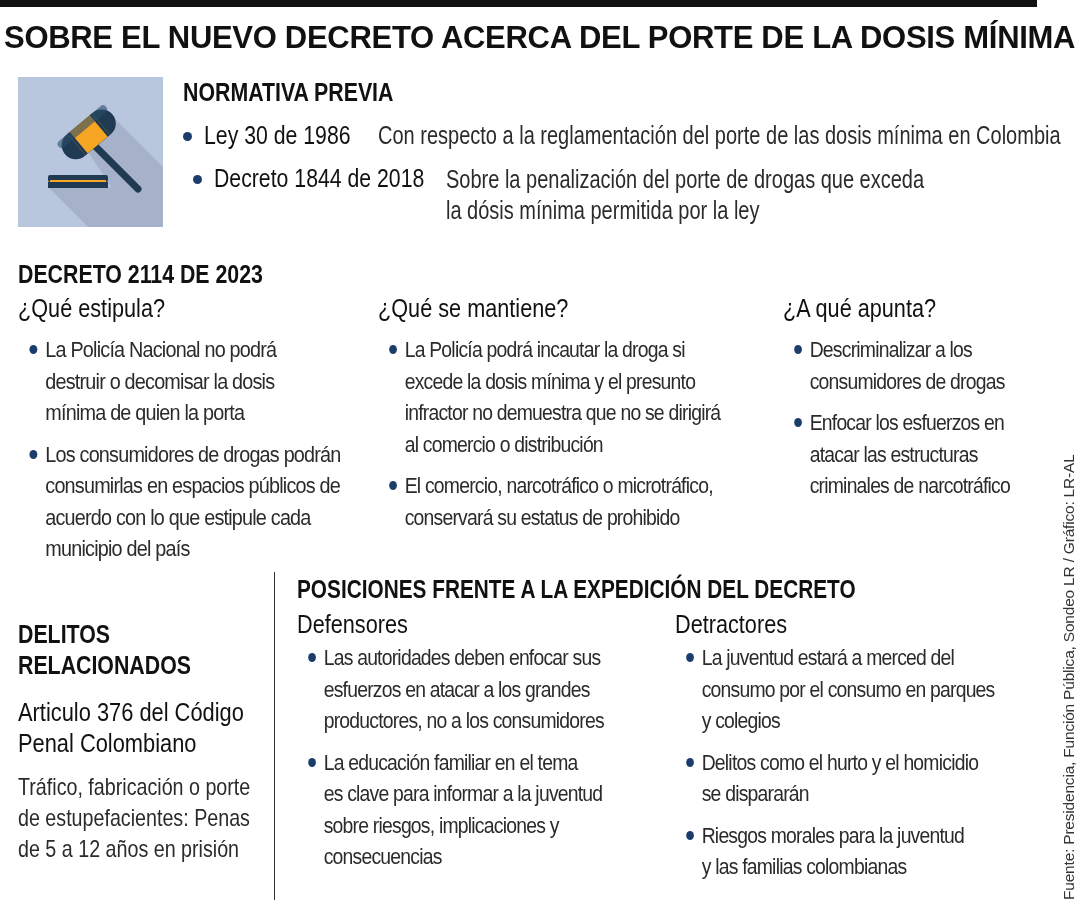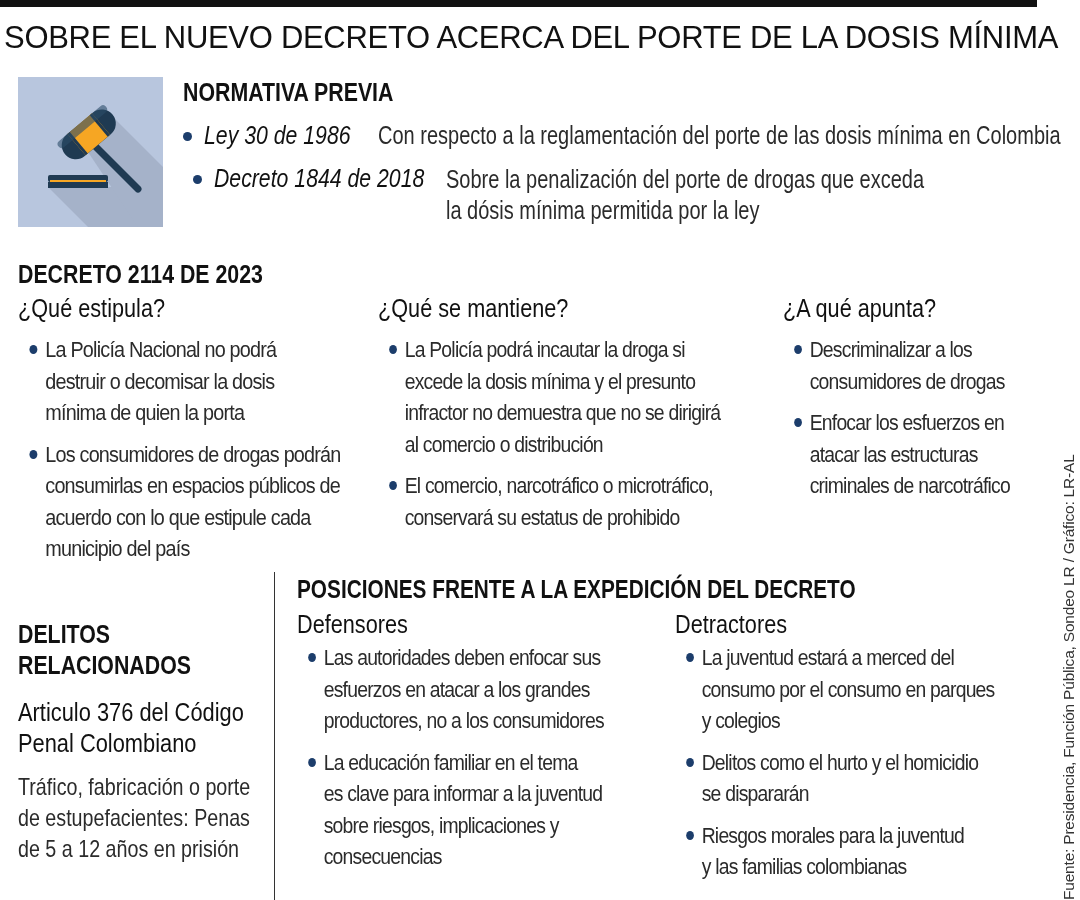--- a/index.html
+++ b/index.html
@@ -2,32 +2,32 @@
 <html><head>
 <meta charset="utf-8">
 <style>
   html, body { margin: 0; padding: 0; }
   body {
     width: 1080px; height: 900px; background: #ffffff; position: relative; overflow: hidden;
     font-family: "Liberation Sans", sans-serif; color: #1a1a1a;
   }
   .topbar { position: absolute; left: 0; top: 0; width: 1037px; height: 7px; background: #111; }
   .title {
-    position: absolute; left: 4px; top: 20px; font-size: 31px; font-weight: normal; letter-spacing: -0.3px;
+    position: absolute; left: 4px; top: 20px; font-size: 31px; font-weight: bold; letter-spacing: -0.3px;
     white-space: nowrap; color: #111;
   }
   .icon-box { position: absolute; left: 18px; top: 77px; width: 145px; height: 150px; background: #b8c6de; overflow: hidden; }
   .icon-box svg { width: 145px; height: 150px; display: block; }
 
   .cond { font-family: "Liberation Sans Narrow", "Liberation Sans", sans-serif; }
   .h-bold { font-weight: bold; color: #111; transform-origin: left top; white-space: nowrap; position: absolute; }
   .sub { color: #111; white-space: nowrap; position: absolute; transform-origin: left top; }
   .body-txt { color: #2b2b2b; position: absolute; transform-origin: left top; }
 
-  .bullet-row { position: absolute; white-space: nowrap; font-style: italic; }
+  .bullet-row { position: absolute; white-space: nowrap; }
   .dot { display: inline-block; width: 9px; height: 9px; border-radius: 50%; background: #1c3d6b; vertical-align: middle; margin-right: 8px; position: relative; top: -3px; }
 
   .list { position: absolute; }
   .li { position: relative; padding-left: 31px; font-size: 22.5px; line-height: 31.5px; color: #2b2b2b; }
   .li .dot { position: absolute; left: 13px; top: 11px; margin: 0; }
   .li + .li { margin-top: 10px; }
   .li-text { display: block; letter-spacing: -0.9px; }
 
   .vline { position: absolute; left: 274px; top: 572px; width: 1px; height: 328px; background: #333; }
   .source {

